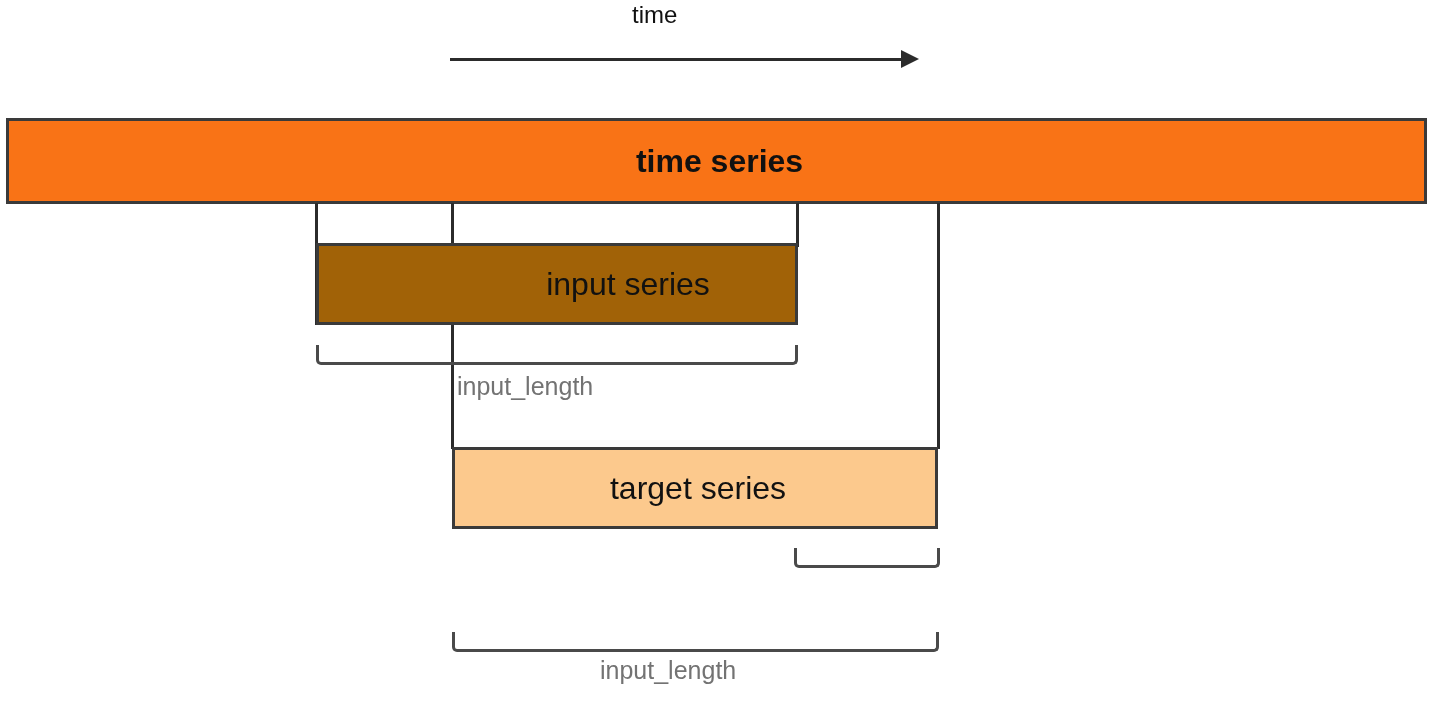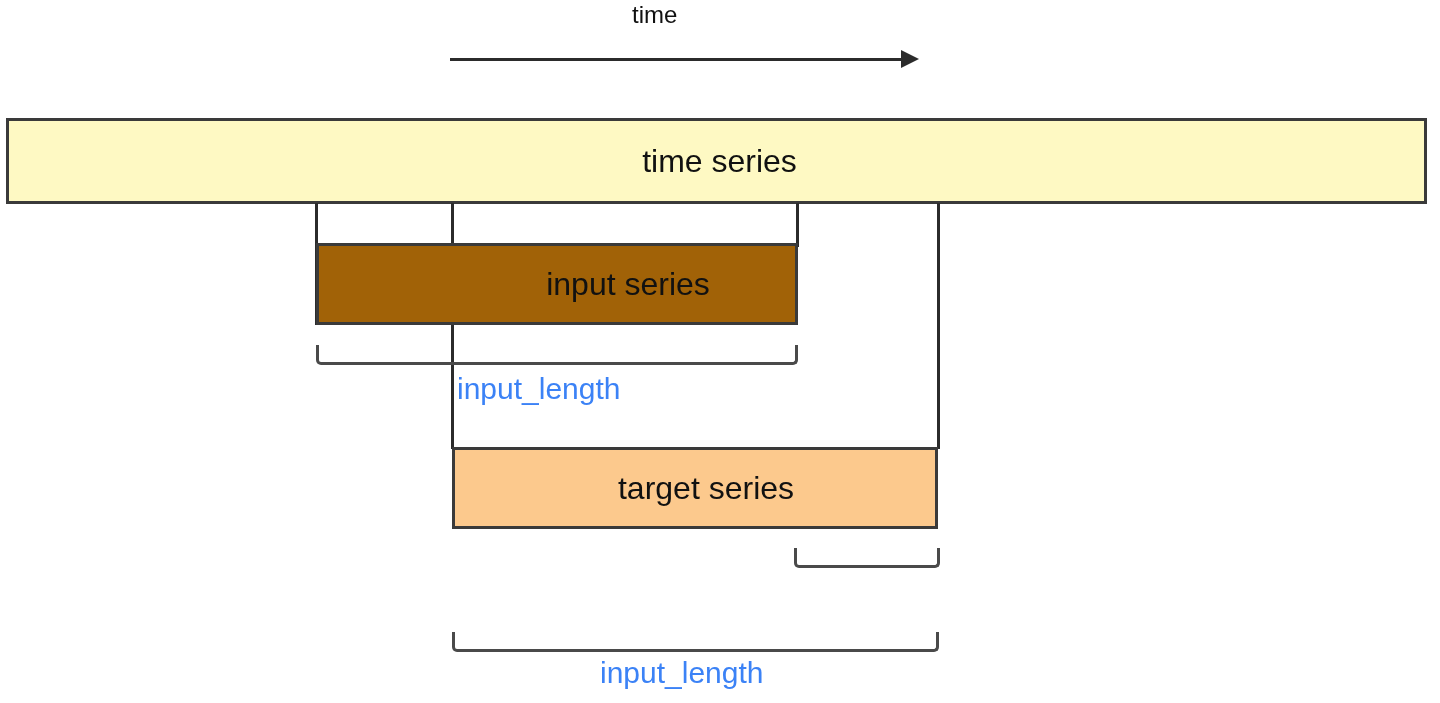--- a/index.html
+++ b/index.html
@@ -47,21 +47,21 @@
     display: flex;
     align-items: center;
     justify-content: center;
   }
   .series-box .series-label {
     font-size: 32px;
     line-height: 1;
     color: #111111;
     white-space: nowrap;
   }
-  .box-timeseries { background: #fef9c3; }
+  .box-timeseries { background: #f97316; font-weight: bold; }
   .box-input      { background: #a16207; }
   .box-target     { background: #fcc98d; }
 
   
   .label-slot {
     position: absolute;
     top: 0;
     bottom: 0;
     display: flex;
     align-items: center;
@@ -79,23 +79,23 @@
     box-sizing: border-box;
     border-left: 3px solid #4a4a4a;
     border-right: 3px solid #4a4a4a;
     border-bottom: 3px solid #4a4a4a;
     border-top: none;
     background: transparent;
     border-bottom-left-radius: 5px;
     border-bottom-right-radius: 5px;
   }
   .measure-label {
-    font-size: 30px;
+    font-size: 25px;
     line-height: 1;
-    color: #3b82f6;
+    color: #737373;
     white-space: nowrap;
   }
 
   
   .watermark {
     font-size: 42px;
     line-height: 1;
     color: #e2e2e2;
     white-space: nowrap;
     letter-spacing: 1px;
@@ -129,21 +129,21 @@
   <div class="abs series-box box-input" style="left:316px; top:243px; width:482px; height:82px;">
     <div class="label-slot" style="left:136px; width:346px;">
       <span class="series-label">input series</span>
     </div>
   </div>
 
   <div class="abs bracket" style="left:316px; top:345px; width:482px; height:20px;"></div>
   <div class="abs measure-label" style="left:457px; top:374px;">input_length</div>
 
   <div class="abs series-box box-target" style="left:452px; top:447px; width:486px; height:82px;">
-    <div class="label-slot" style="left:8px; width:486px;text-align:center;">
+    <div class="label-slot" style="left:0; width:486px;text-align:center;">
       <span class="series-label">target series</span>
     </div>
   </div>
 
   <div class="abs bracket" style="left:794px; top:548px; width:146px; height:20px;"></div>
 
   <div class="abs bracket" style="left:452px; top:632px; width:487px; height:20px;"></div>
   <div class="abs measure-label" style="left:600px; top:658px;">input_length</div>
 
 

